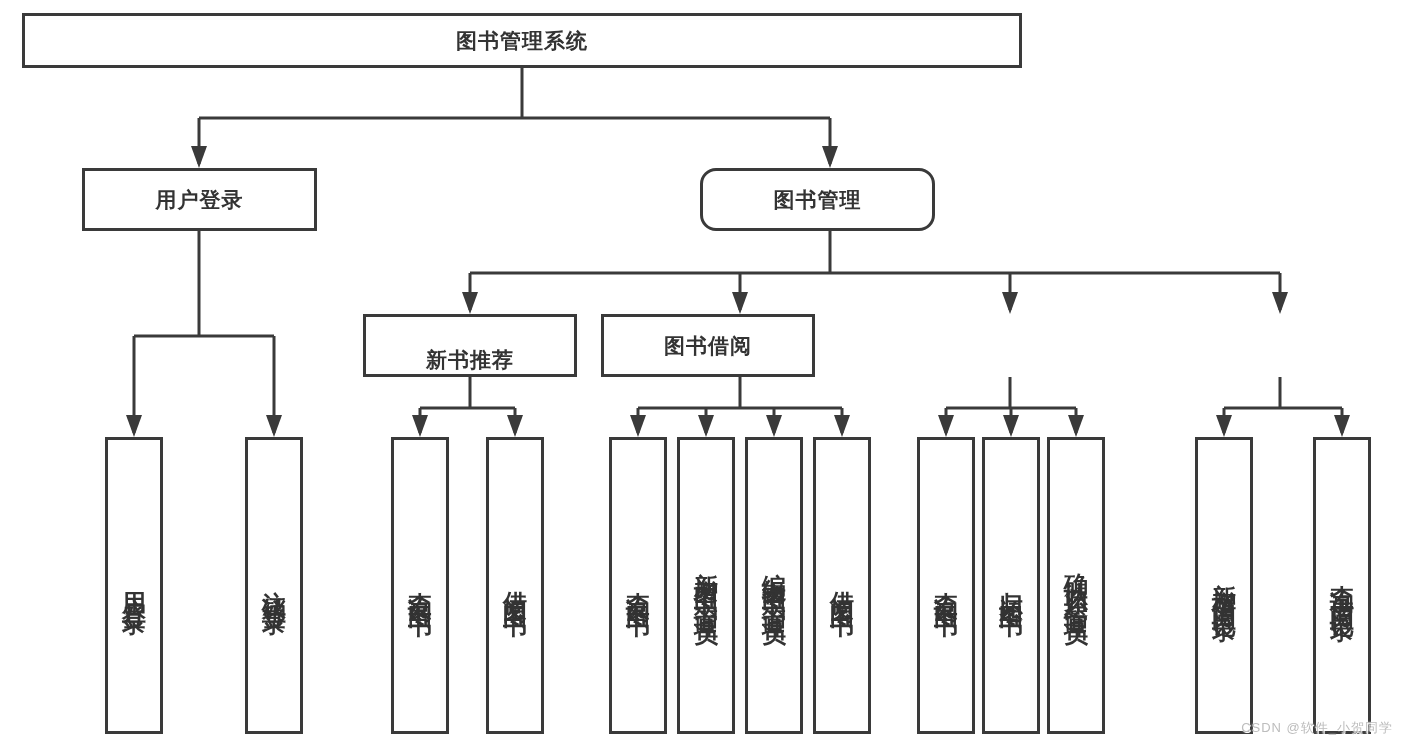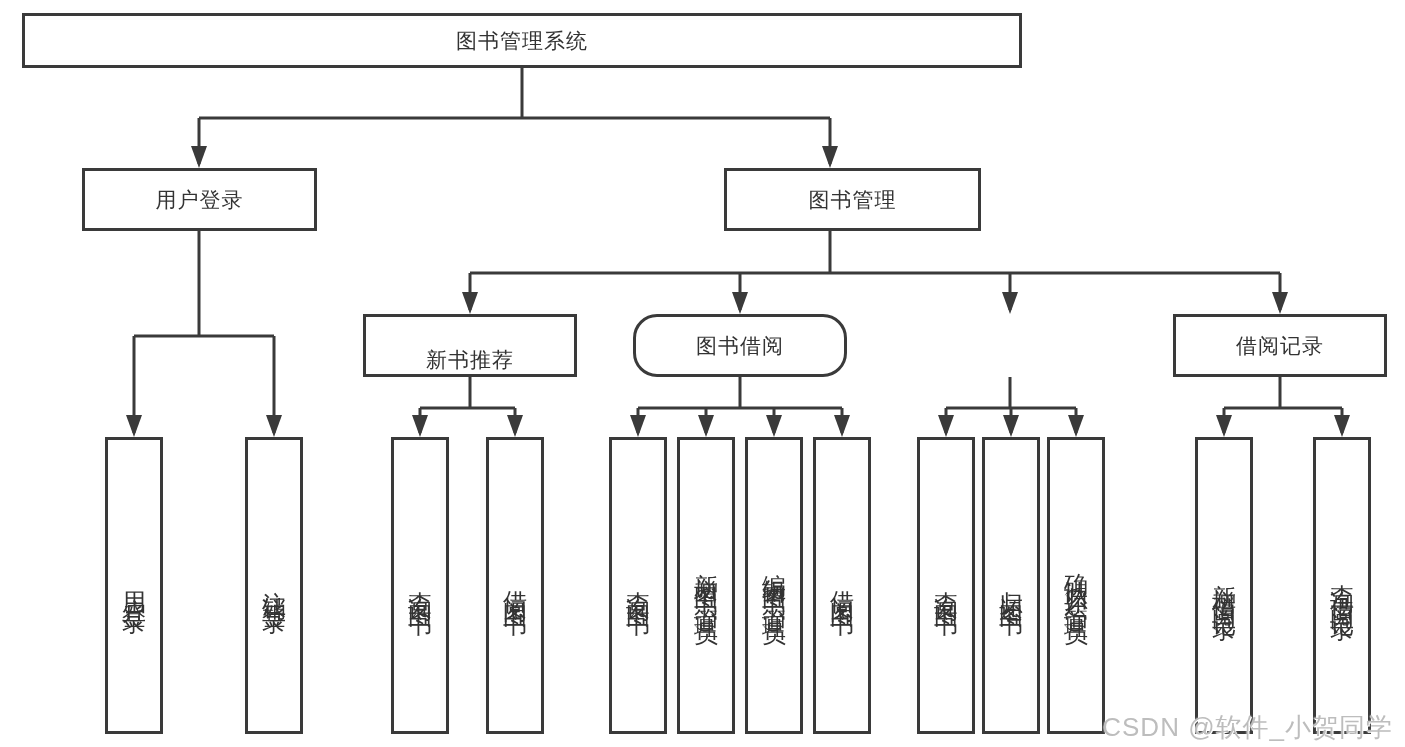--- a/index.html
+++ b/index.html
@@ -25,26 +25,26 @@
   .vbox span{
     writing-mode:vertical-rl;
     text-orientation:mixed;
     font-size:24px;
     letter-spacing:7px;
     line-height:1;
     color:var(--text);
     white-space:nowrap;
   }
   svg.connectors{position:absolute;left:0;top:0;z-index:0;}
-  .node{z-index:1;}
+  .node{z-index:1;font-weight:bold;}
   .conn{stroke:var(--line);stroke-width:3;fill:none;}
   .ah{fill:var(--line);stroke:none;}
   .watermark{
-    position:absolute;right:12px;bottom:2px;z-index:3;
-    font-size:26px;color:var(--wm);letter-spacing:1px;
+    position:absolute;right:12px;bottom:10px;z-index:3;
+    font-size:13px;color:var(--wm);letter-spacing:1px;
     text-shadow:0 0 2px #fff,1px 1px 0 #fff;
   }
 </style>
 </head>
 <body>
 
 <div id="canvas">
 
   <svg class="connectors" width="1405" height="747" viewBox="0 0 1405 747">
     <g>
@@ -89,32 +89,29 @@
     </g>
   </svg>
 
   <div class="node hbox" style="left:22px;top:13px;width:1000px;height:55px;">
     <span>图书管理系统</span>
   </div>
 
   <div class="node hbox" style="left:82px;top:168px;width:235px;height:63px;">
     <span>用户登录</span>
   </div>
-  <div class="node hbox" style="left:724px;top:168px;width:257px;height:63px;">
+  <div class="node hbox" style="left:700px;top:168px;width:235px;height:63px;border-radius:16px;">
     <span>图书管理</span>
   </div>
 
   <div class="node hbox" style="left:363px;top:314px;width:214px;height:63px;align-items:flex-end;">
     <span>新书推荐</span>
   </div>
-  <div class="node hbox" style="left:633px;top:314px;width:214px;height:63px;border-radius:24px;">
+  <div class="node hbox" style="left:601px;top:314px;width:214px;height:63px;">
     <span>图书借阅</span>
-  </div>
-  <div class="node hbox" style="left:1173px;top:314px;width:214px;height:63px;">
-    <span>借阅记录</span>
   </div>
 
   <div class="node vbox" style="left:105px;top:437px;width:58px;height:297px;">
     <span>用户登录</span>
   </div>
   <div class="node vbox" style="left:245px;top:437px;width:58px;height:297px;">
     <span>注销登录</span>
   </div>
   <div class="node vbox" style="left:391px;top:437px;width:58px;height:297px;">
     <span>查询图书</span>

